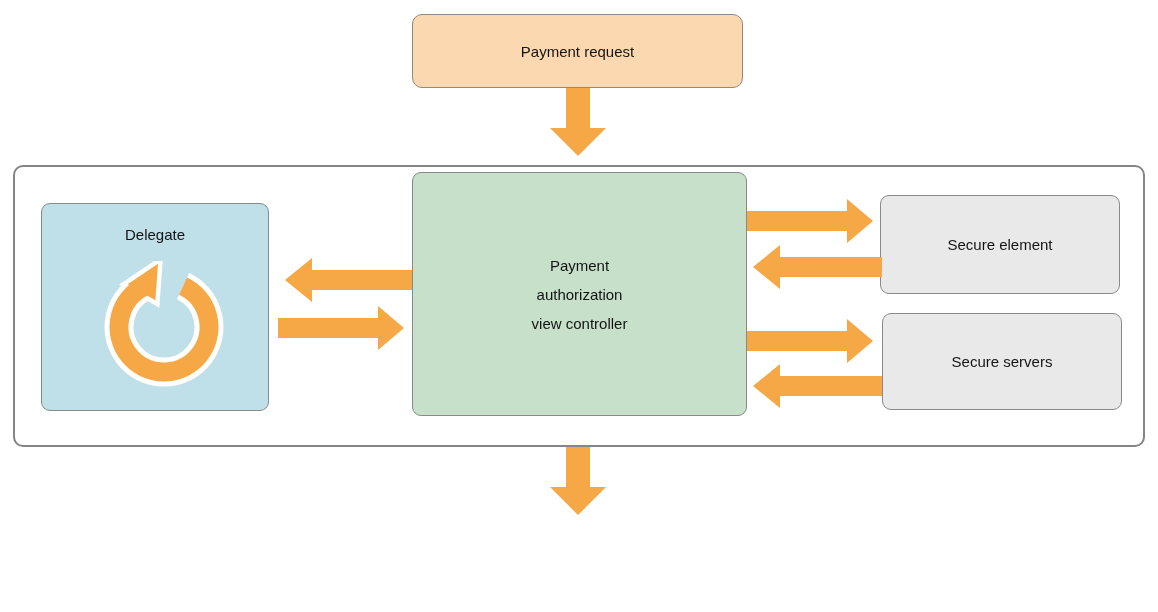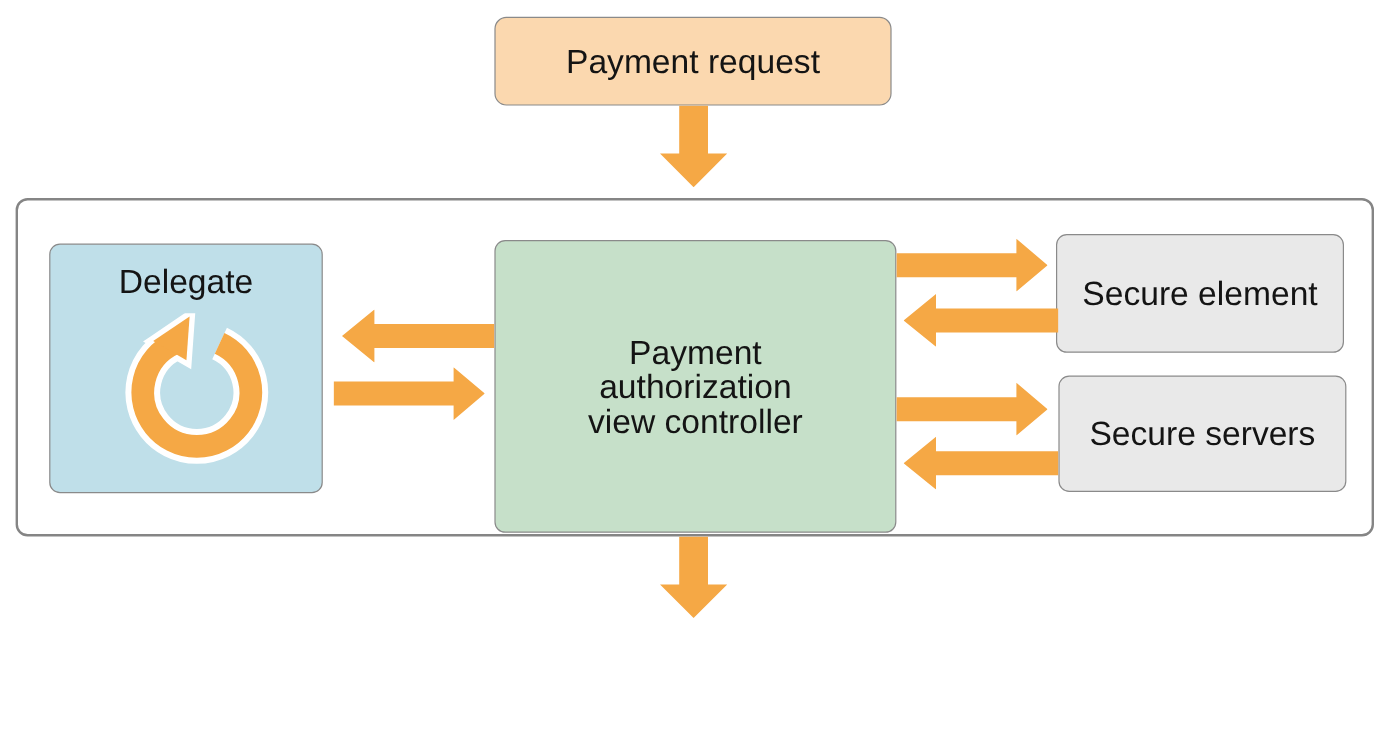--- a/index.html
+++ b/index.html
@@ -13,38 +13,38 @@
     overflow: hidden;
   }
   .node {
     position: absolute;
     box-sizing: border-box;
     border: 1.5px solid var(--border-gray, #8a8a8a);
     border-radius: 10px;
     display: flex;
     align-items: center;
     justify-content: center;
-    font-size: 28px;
+    font-size: 15px;
     line-height: 29px;
     text-align: center;
   }
   .node-peach { background: var(--node-peach, #fbd8af); }
   .node-blue  { background: var(--node-blue, #bfdfe9); border-radius: 9px; }
   .node-green { background: var(--node-green, #c6e0c9); border-radius: 9px; }
   .node-gray  { background: var(--node-gray, #e9e9e9); border-radius: 9px; }
 
   .box-payment-request { left: 412px; top: 14px;  width: 331px; height: 74px; }
   .box-container {
     position: absolute; box-sizing: border-box;
     left: 13px; top: 165px; width: 1132px; height: 282px;
     border: 2px solid #858585; border-radius: 10px; background: #ffffff;
   }
   .box-delegate { left: 41px; top: 203px; width: 228px; height: 208px;
     align-items: flex-start; padding-top: 16px; }
-  .box-controller { left: 412px; top: 200px; width: 335px; height: 244px; }
+  .box-controller { left: 412px; top: 172px; width: 335px; height: 244px; }
   .controller-label { white-space: pre-line; }
   .box-secure  { left: 852px; top: 195px; width: 240px; height: 99px; margin-left: 28px; }
   .box-servers { left: 882px; top: 313px; width: 240px; height: 97px; }
   .box-token   { left: 413px; top: 522px; width: 331px; height: 75px; }
 
   .arr { position: absolute; display: block; }
   .arrow-fill { fill: var(--accent-orange, #f5a845); }
 
   .delegate-icon { position: absolute; left: 57px; top: 57px; }
   .icon-white-stroke { stroke: #ffffff; fill: none; }

